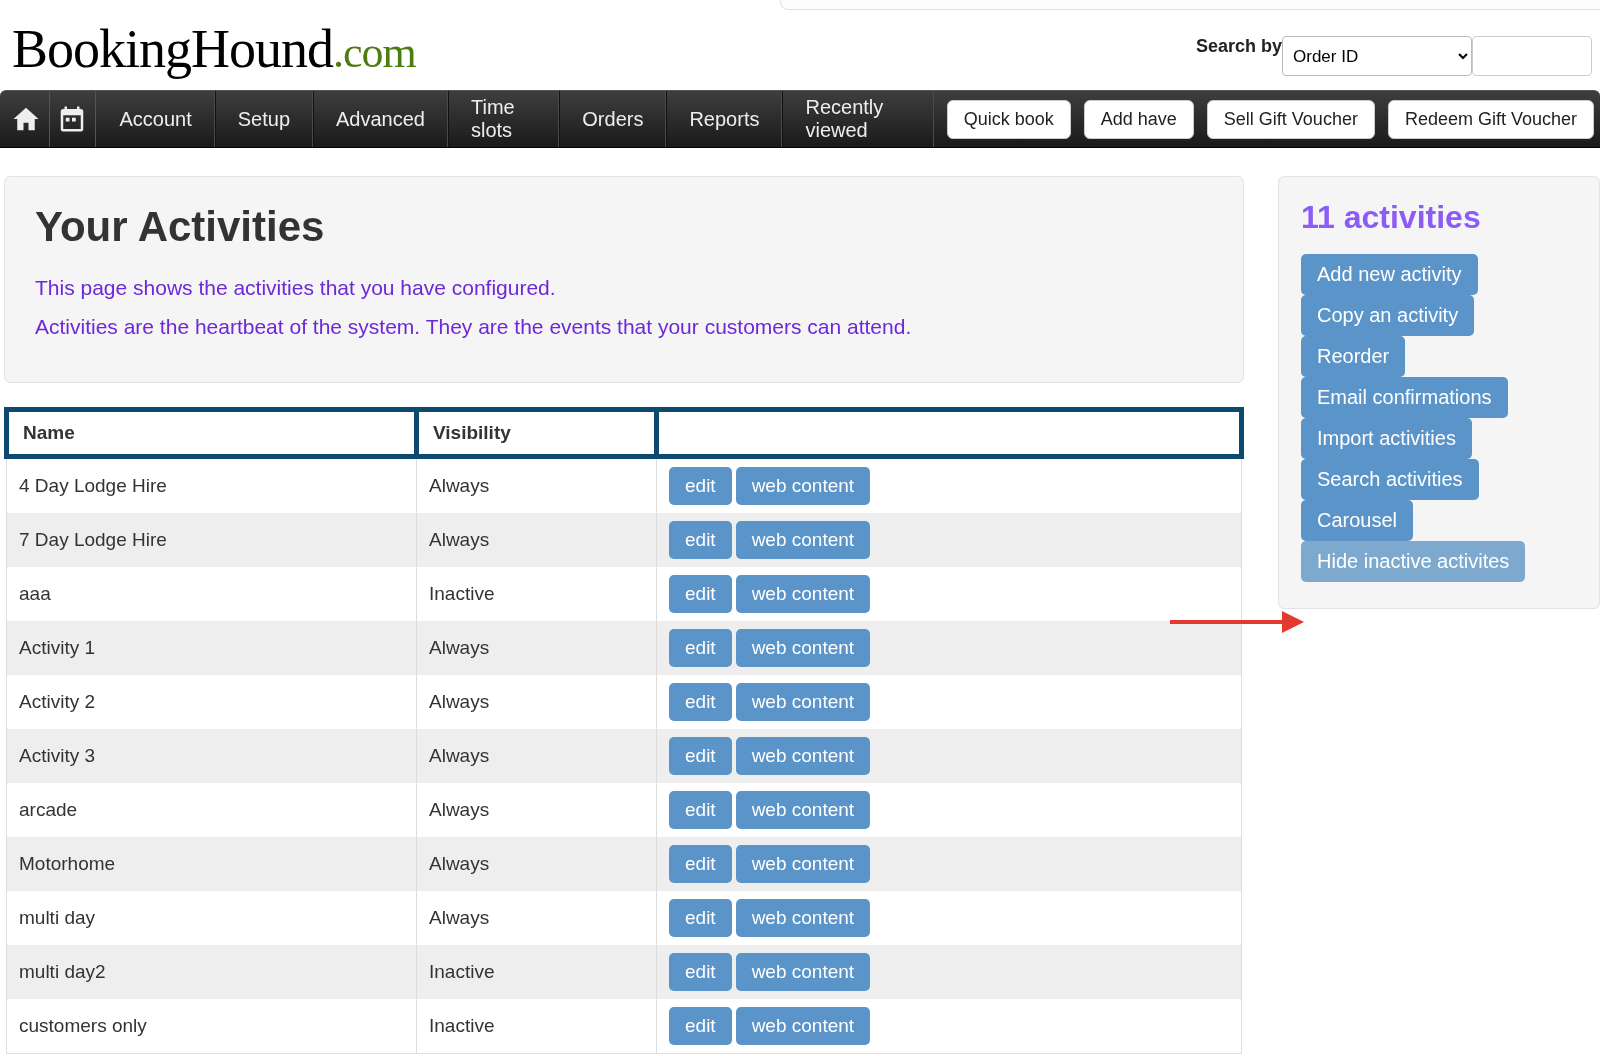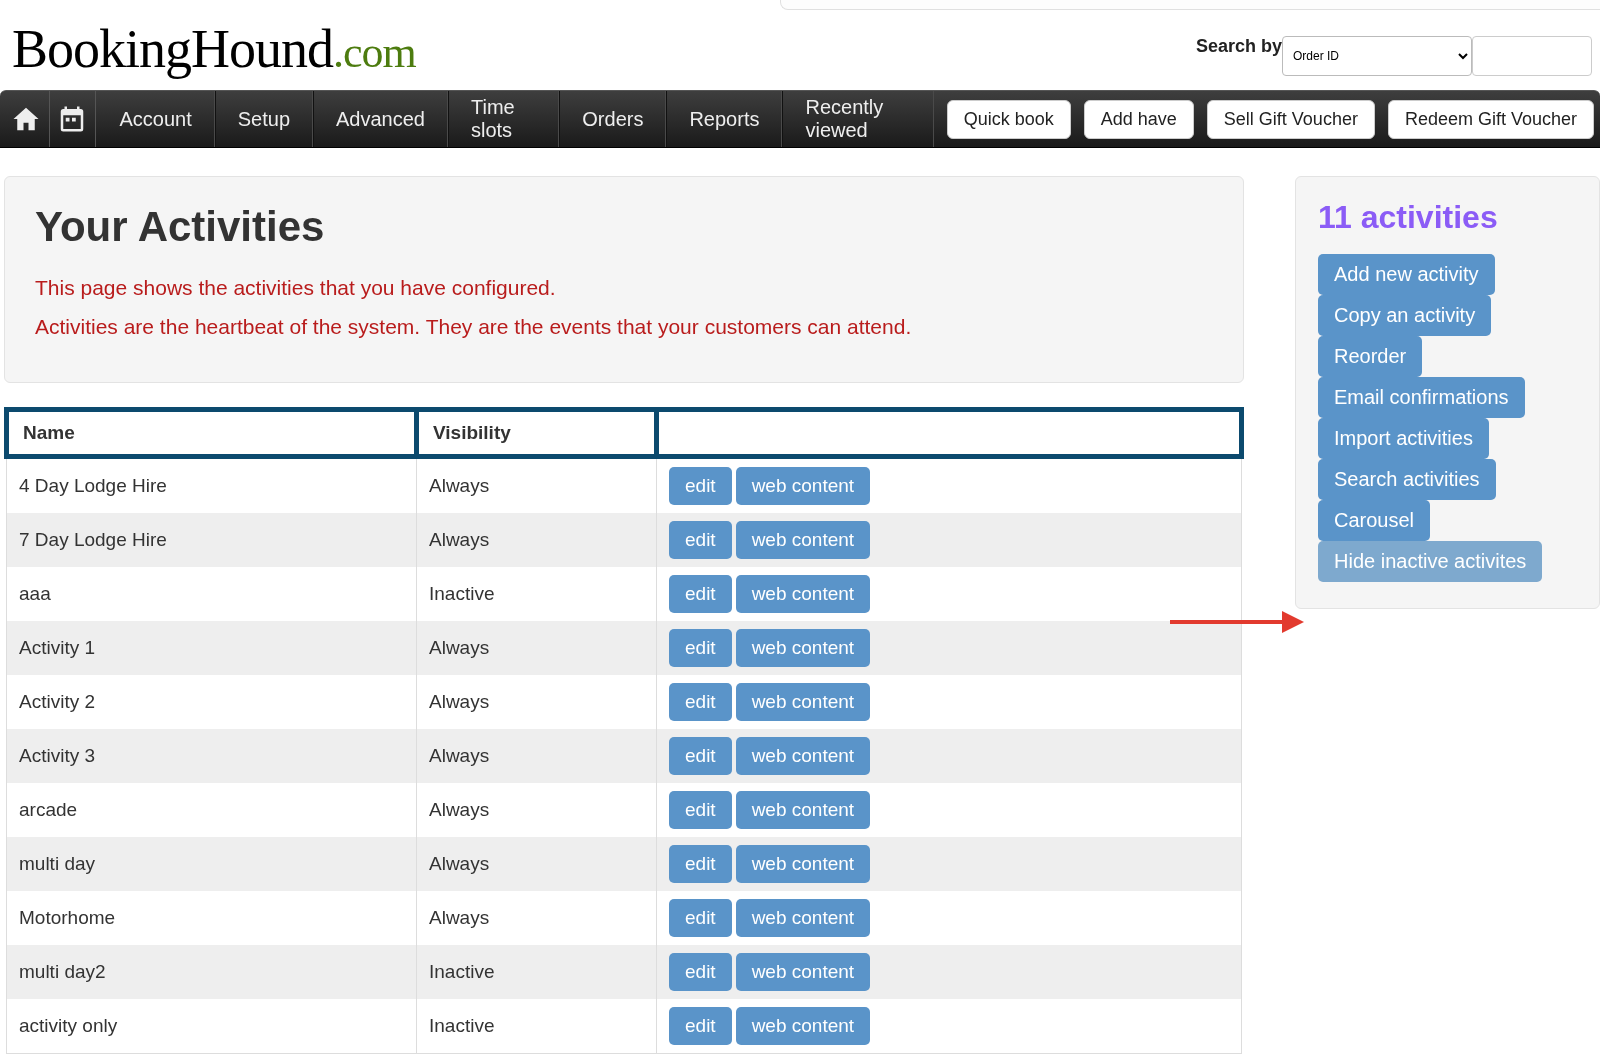--- a/index.html
+++ b/index.html
@@ -31,21 +31,21 @@
     font-size: 18px;
     font-weight: bold;
     color: #222;
     padding-bottom: 4px;
   }
   .search-bar select {
     height: 40px;
     width: 190px;
     border: 1px solid #bbb;
     border-radius: 4px;
-    font-size: 12px;
+    font-size: 17px;
     padding: 2px 6px;
     background: #fff;
   }
   .search-bar input[type=text] {
     height: 40px;
     width: 120px;
     border: 1px solid #ccc;
     border-radius: 4px;
     font-size: 18px;
     padding: 2px 8px;
@@ -109,21 +109,21 @@
     font-size: 18px;
     padding: 8px 16px;
     margin-left: 13px;
     cursor: pointer;
     white-space: nowrap;
   }
 
   
   .content {
     display: flex;
-    gap: 51px;
+    gap: 34px;
     padding: 28px 0 0 4px;
     align-items: flex-start;
   }
   .main-col { flex: 0 0 1240px; }
   .side-col { flex: 1; min-width: 300px; }
 
   .panel {
     background: #f5f5f5;
     border: 1px solid #e3e3e3;
     border-radius: 6px;
@@ -131,21 +131,21 @@
     margin-bottom: 24px;
   }
   .panel h1 {
     font-size: 42px;
     font-weight: 600;
     color: #333;
     margin-bottom: 22px;
   }
   .panel p {
     font-size: 21px;
-    color: #b91c1c;
+    color: #6d28d9;
     margin-bottom: 10px;
     line-height: 1.4;
   }
 
   
   table.activities {
     width: 100%;
     border-collapse: collapse;
     border: 1px solid #ddd;
     font-size: 19px;
@@ -333,36 +333,36 @@
             <td class="col-name">Activity 3</td>
             <td class="col-vis">Always</td>
             <td><button class="btn">edit</button><button class="btn">web content</button></td>
           </tr>
           <tr>
             <td class="col-name">arcade</td>
             <td class="col-vis">Always</td>
             <td><button class="btn">edit</button><button class="btn">web content</button></td>
           </tr>
           <tr>
+            <td class="col-name">Motorhome</td>
+            <td class="col-vis">Always</td>
+            <td><button class="btn">edit</button><button class="btn">web content</button></td>
+          </tr>
+          <tr>
             <td class="col-name">multi day</td>
-            <td class="col-vis">Always</td>
-            <td><button class="btn">edit</button><button class="btn">web content</button></td>
-          </tr>
-          <tr>
-            <td class="col-name">Motorhome</td>
             <td class="col-vis">Always</td>
             <td><button class="btn">edit</button><button class="btn">web content</button></td>
           </tr>
           <tr>
             <td class="col-name">multi day2</td>
             <td class="col-vis">Inactive</td>
             <td><button class="btn">edit</button><button class="btn">web content</button></td>
           </tr>
           <tr>
-            <td class="col-name">activity only</td>
+            <td class="col-name">customers only</td>
             <td class="col-vis">Inactive</td>
             <td><button class="btn">edit</button><button class="btn">web content</button></td>
           </tr>
         </tbody>
     </table>
   </div>
 
   <div class="side-col">
     <div class="side-panel">
       <h2>11 activities</h2>

